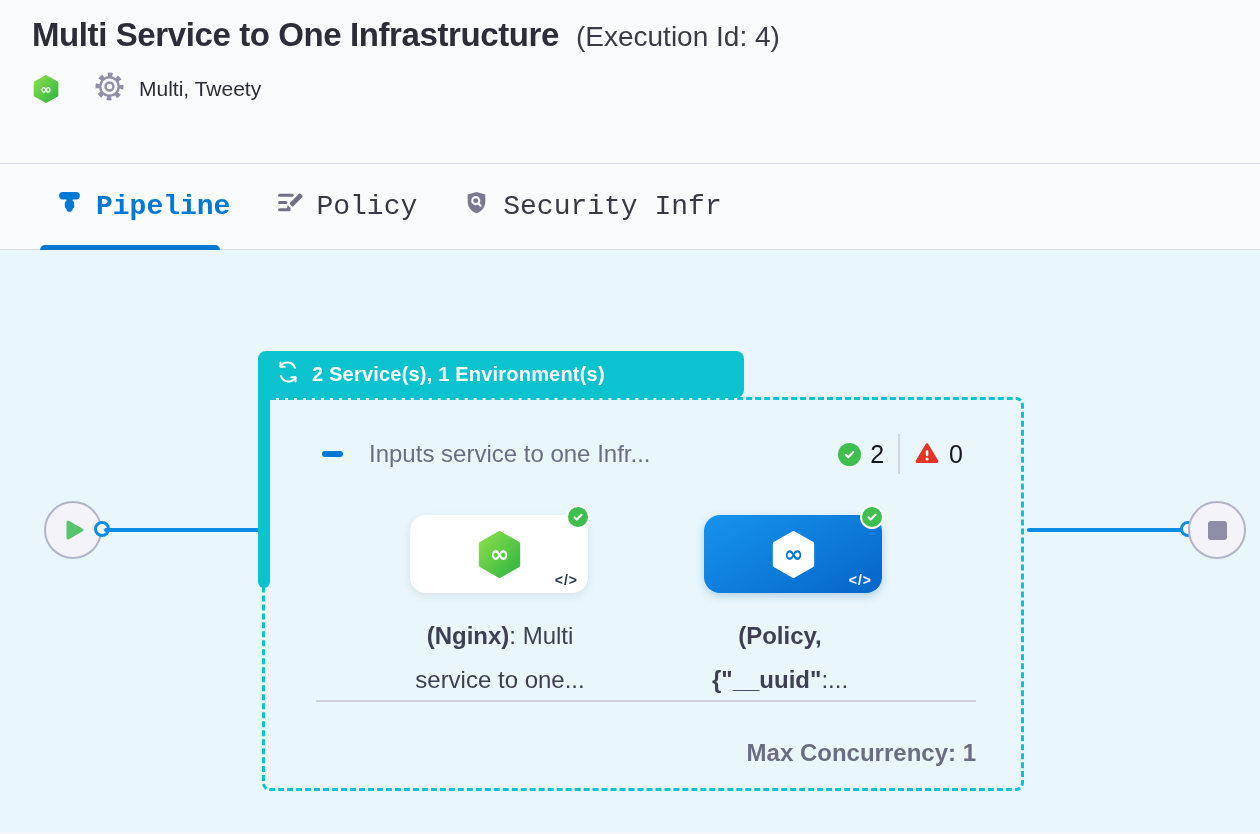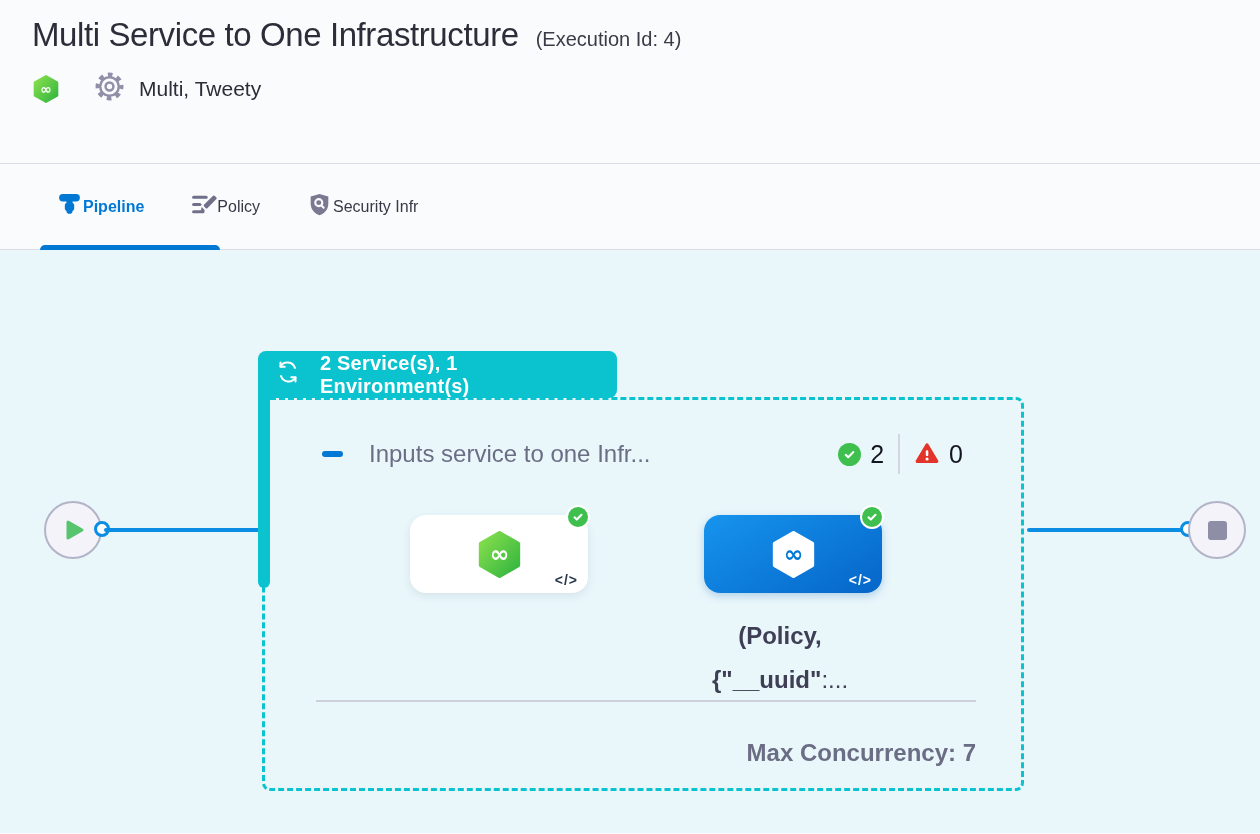--- a/index.html
+++ b/index.html
@@ -2,44 +2,44 @@
 <html style="--teal: #0bc3ce; --blue: #0278d5; --edge-blue: #0b8de4; --green: #3fbf4e; --red: #e3342b; --canvas-bg: #e9f7fb; --header-bg: #fafbfd; --text-dark: #22222a; --text-gray: #6b6d85; --label-dark: #3e3f54;"><head>
 <meta charset="utf-8">
 <style>
   * { margin:0; padding:0; box-sizing:border-box; }
   html,body { width:1260px; height:834px; overflow:hidden; }
   body { font-family:"Liberation Sans", sans-serif; background:var(--header-bg,#fafbfd); }
 
   
   .exec-header { height:164px; background:var(--header-bg,#fafbfd); border-bottom:1px solid #d9dae3; padding:16px 0 0 32px; }
   .title-row { display:flex; align-items:baseline; }
-  .page-title { font-size:33px; font-weight:400; color:#2c2d38; letter-spacing:-0.4px; }
-  .exec-id { font-size:20px; font-weight:400; color:#3a3b47; margin-left:17px; }
+  .page-title { font-size:33px; font-weight:700; color:#2c2d38; letter-spacing:-0.4px; }
+  .exec-id { font-size:28px; font-weight:400; color:#3a3b47; margin-left:17px; }
   .meta-row { display:flex; align-items:center; margin-top:17px; }
   .hex { display:inline-flex; }
   .hex svg { display:block; }
   .meta-item { display:flex; align-items:center; gap:14px; font-size:21px; color:#2c2d38; }
   .gap34 { width:34px; } .gap45 { width:45px; }
 
   
   .tabbar { position:relative; height:86px; background:var(--header-bg,#fafbfd); border-bottom:1px solid #d9dae3; display:flex; align-items:center; padding-left:56px; }
-  .tab { display:flex; align-items:center; margin-right:46px; font-size:16px; color:#383946; cursor:pointer; }
+  .tab { display:flex; align-items:center; gap:13px; margin-right:46px; font-size:28px; color:#383946; cursor:pointer;font-family:Liberation Mono, monospace; }
   .tab.active { color:var(--blue,#0278d5); font-weight:700; }
   .tab-underline { position:absolute; left:40px; bottom:-1px; width:180px; height:5px; background:var(--blue,#0278d5); border-radius:100px 100px 0 0; }
 
   
   .canvas { position:relative; height:583px; background:var(--canvas-bg,#e9f7fb); }
   .abs { position:absolute; }
 
   .node { width:58px; height:58px; border-radius:50%; background:#f3f3f9; border:2px solid #b3b4c8; display:flex; align-items:center; justify-content:center; }
   .edge { height:4px; background:var(--edge-blue,#0b8de4); border-radius:2px; }
   .edge-dot { width:16px; height:16px; border-radius:50%; background:#fff; border:3.5px solid var(--edge-blue,#0b8de4); }
   .stop-square { width:19px; height:19px; background:#8e8fa6; border-radius:3px; }
 
-  .stage-badge { left:258px; top:101px; width:359px; height:47px; background:var(--teal,#0bc3ce); border-radius:8px 8px 8px 0; display:flex; align-items:center; gap:20px; padding:0 18px; color:#fff; font-size:20px; font-weight:600; letter-spacing:.2px; cursor:pointer; }
+  .stage-badge { left:258px; top:101px; width:486px; height:47px; background:var(--teal,#0bc3ce); border-radius:8px 8px 8px 0; display:flex; align-items:center; gap:12px; padding:0 18px; color:#fff; font-size:20px; font-weight:600; letter-spacing:.2px; cursor:pointer; }
   .stage-strip { left:258px; top:140px; width:12px; height:198px; background:var(--teal,#0bc3ce); border-radius:0 0 6px 6px; }
   .stage-box { left:262px; top:147px; width:762px; height:394px; border:3px dashed var(--teal,#0bc3ce); border-radius:8px; }
 
   .stage-head { left:57px; right:58px; top:34px; height:40px; display:flex; align-items:center; }
   .minus-bar { width:21px; height:6px; border-radius:3px; background:var(--blue,#0278d5); }
   .stage-name { margin-left:26px; font-size:24px; color:var(--text-gray,#6b6d85); white-space:nowrap; }
   .stage-stats { margin-left:auto; display:flex; align-items:center; gap:9px; }
   .stat-num { font-size:25px; font-weight:500; color:#15151f; }
   .stat-divider { width:2px; height:40px; background:#d4d5e0; margin:0 5px; }
 
@@ -211,27 +211,31 @@
         </svg>
       </span>
       <span class="code-mark light">&lt;/&gt;</span>
     </div>
     <div class="check-badge ring abs" style="left:595px; top:105px;">
       <svg width="14" height="14" viewBox="0 0 24 24" fill="none" stroke="#fff" stroke-width="3.6" stroke-linecap="round" stroke-linejoin="round">
           <path d="M6 12.6 10 16.4 18 8.2"></path>
         </svg>
     </div>
 
+    <div class="svc-label abs" style="left:125px; top:214px;">
+      <div><b>(Nginx)</b><span>: Multi</span></div>
+      <div><b></b><span>service to one...</span></div>
+    </div>
     <div class="svc-label abs" style="left:405px; top:214px;">
       <div><b>(Policy,</b><span></span></div>
       <div><b>{"__uuid"</b><span>:...</span></div>
     </div>
 
     <div class="hr-line abs"></div>
-    <div class="max-conc abs">Max Concurrency: 7</div>
+    <div class="max-conc abs">Max Concurrency: 1</div>
   </div>
 
   <div class="edge abs" style="left:1027px; top:278px; width:156px;"></div>
   <div class="edge-dot abs" style="left:1180px; top:271px;"></div>
   <div class="node abs" style="left:1188px; top:251px;">
     <span class="stop-square"></span>
   </div>
 
 </main>
 

